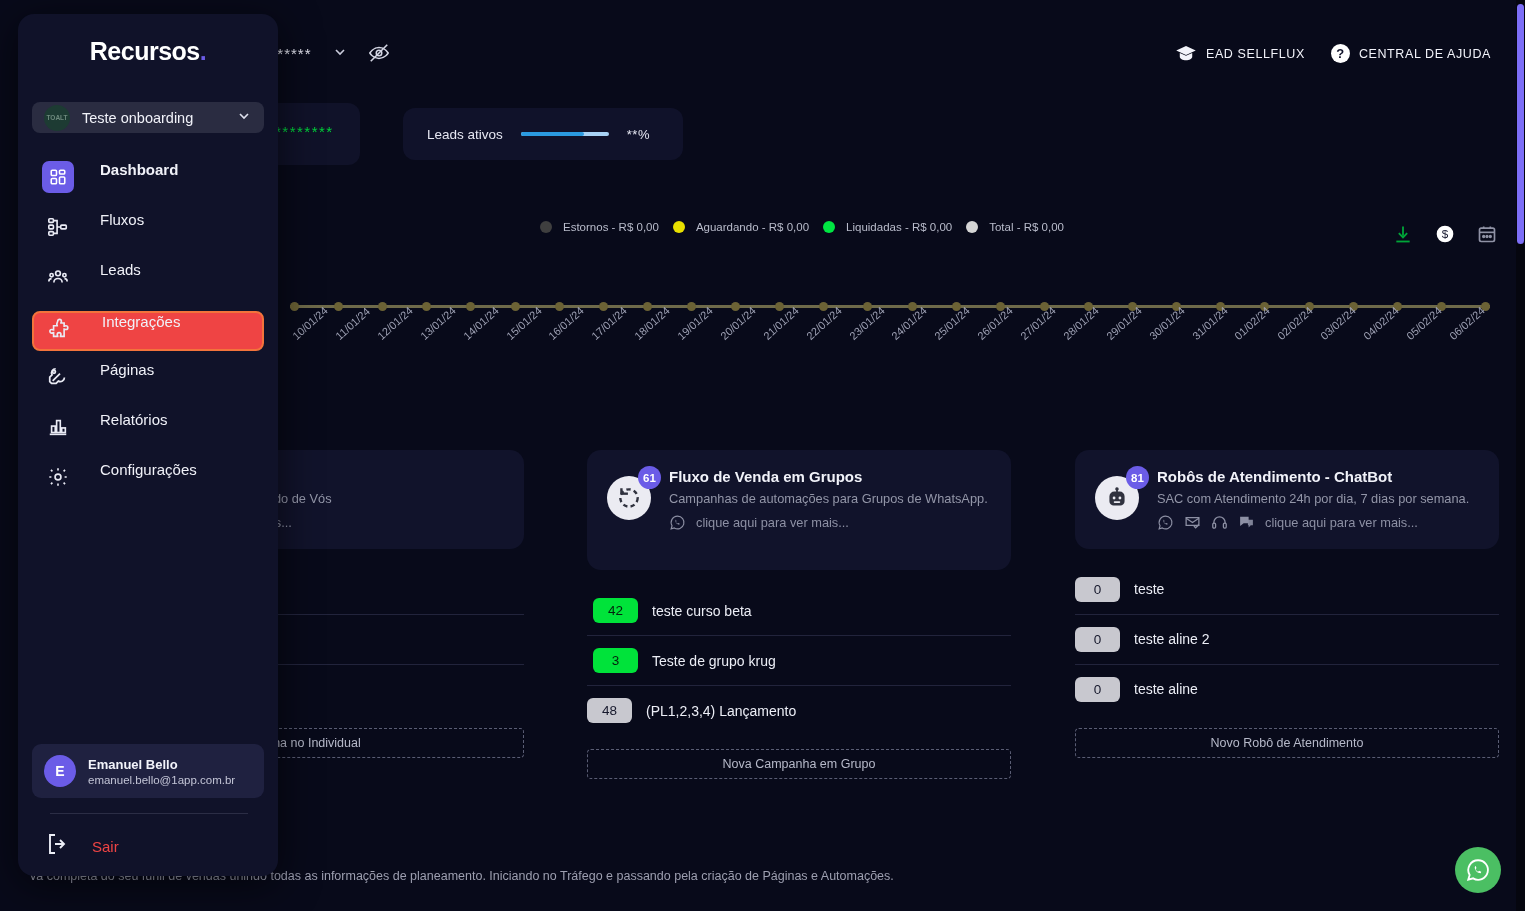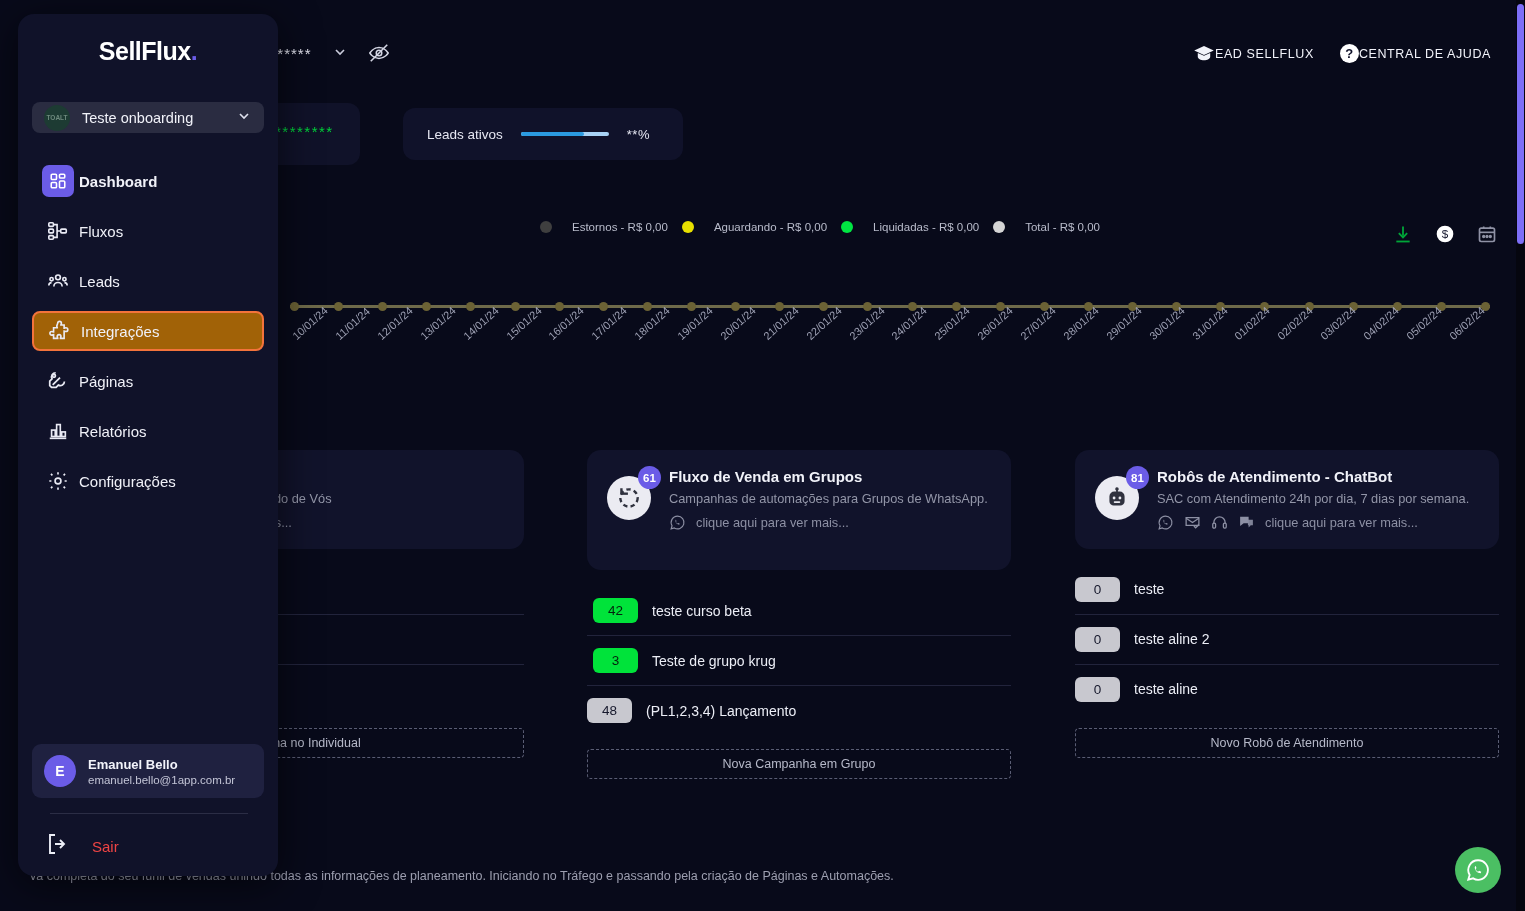--- a/index.html
+++ b/index.html
@@ -12,39 +12,39 @@
   }
   #root { position: relative; width: 1525px; height: 911px; background: #080a1a; }
 
   
   .header { position: absolute; left: 0; top: 0; width: 1517px; height: 92px; }
   .hdr-masked-wrap { position: absolute; left: 250px; top: 42px; display: flex; align-items: center; gap: 20px; }
   .hdr-masked { color: #e2e3ee; font-size: 15px; letter-spacing: 1px; }
   .chev { color: #c9cbdb; font-size: 15px; line-height: 1; }
   .eye-off { width: 22px; height: 22px; }
   .hdr-right { position: absolute; right: 26px; top: 44px; display: flex; align-items: center; gap: 26px; }
-  .hdr-link { display: flex; align-items: center; gap: 0; font-size: 12.5px; letter-spacing: .6px; color: #f2f3fa; }
+  .hdr-link { display: flex; align-items: center; gap: 9px; font-size: 12.5px; letter-spacing: .6px; color: #f2f3fa; }
   .cap-icon { width: 22px; height: 16px; }
   .q-icon { width: 19px; height: 19px; border-radius: 50%; background: #fff; color: #10122a;
             font-size: 13px; font-weight: bold; display: flex; align-items: center; justify-content: center; }
 
   
   .bal-card { position: absolute; left: 216px; top: 103px; width: 144px; height: 62px;
               background: #101229; border-radius: 12px; }
   .bal-masked { position: absolute; left: 275px; top: 123px; color: #00d23a; font-size: 15px; letter-spacing: 1.5px; }
   .leads-card { position: absolute; left: 403px; top: 108px; width: 280px; height: 52px;
                 background: #10122a; border-radius: 12px; display: flex; align-items: center; padding: 0 24px; gap: 18px; }
   .leads-label { font-size: 13.5px; color: #e6e7f2; white-space: nowrap; }
   .leads-bar { position: relative; width: 88px; height: 4px; border-radius: 2px; background: #a8d2f5; }
   .leads-bar > i { position: absolute; left: 0; top: 0; height: 4px; width: 72%; border-radius: 2px; background: #2b9ae0; }
   .leads-pct { font-size: 13px; color: #e6e7f2; letter-spacing: .5px; }
 
   
   .chart-legend { position: absolute; left: 540px; top: 221px; display: flex; align-items: center; gap: 14px; }
-  .lg-item { display: flex; align-items: center; gap: 20px; font-size: 11.5px; color: #b9bccb; white-space: nowrap; }
+  .lg-item { display: flex; align-items: center; gap: 11px; font-size: 11.5px; color: #b9bccb; white-space: nowrap; }
   .lg-dot { width: 12px; height: 12px; border-radius: 50%; display: inline-block; }
   .chart-tools { position: absolute; right: 28px; top: 224px; display: flex; align-items: center; gap: 22px; }
   .tool-ic { width: 20px; height: 20px; }
   .chart-plot { position: absolute; left: 250px; top: 255px; width: 1248px; height: 175px; }
   .axis-line { position: absolute; left: 40px; right: 8px; top: 50px; height: 3px; background: #6e6a4a; }
   .axis-pts { position: absolute; left: 40px; right: 8px; top: 44px; height: 14px; display: flex;
               justify-content: space-between; align-items: center; }
   .axis-pt { width: 9px; height: 9px; border-radius: 50%; background: #6b6235; }
   .axis-labels { position: absolute; left: 40px; right: 8px; top: 78px; height: 90px; display: flex;
                  justify-content: space-between; }
@@ -107,22 +107,22 @@
   .sb-logo { display: flex; align-items: center; justify-content: center; height: 74px; }
   .sb-logo-txt { font-size: 25px; font-weight: bold; letter-spacing: -.5px; color: #fff; }
   .sb-logo-dot { color: #6b5ce7; }
   .sb-account { margin: 14px 14px 0; height: 31px; background: #2a2c41; border-radius: 8px;
                 display: flex; align-items: center; gap: 12px; padding: 0 12px; }
   .sb-acct-av { width: 26px; height: 26px; border-radius: 50%; background: #1d3b33; color: #6e8a7e;
                 font-size: 6.5px; font-weight: bold; display: flex; align-items: center; justify-content: center; }
   .sb-acct-name { flex: 1; font-size: 14.5px; color: #f1f2f9; }
   .sb-nav { margin-top: 28px; }
   .sb-item { position: relative; margin: 0 14px; height: 40px; border-radius: 8px; display: flex;
-             align-items: center; gap: 5px; padding: 0 10px; margin-bottom: 10px; }
-  .sb-item.active-box { background: #a16207; border: 2px solid #f3733b; }
+             gap: 26px; padding: 0 10px; margin-bottom: 10px; }
+  .sb-item.active-box { background: #ef4444; border: 2px solid #f3733b; }
   .sb-icon-sq { width: 32px; height: 32px; border-radius: 7px; display: flex; align-items: center;
                 justify-content: center; flex: 0 0 auto; }
   .sb-icon-sq.hl { background: #6b5ce7; }
   .sb-label { font-size: 15px; color: #f0f1f8; }
   .sb-label.bold { font-weight: bold; }
   .sb-user { position: absolute; left: 14px; bottom: 78px; width: 232px; height: 54px;
              background: #1f2140; border-radius: 9px; display: flex; align-items: center; gap: 12px; padding: 0 12px; }
   .sb-user-av { width: 32px; height: 32px; border-radius: 50%; background: #6b5ce7; color: #fff;
                 font-size: 14px; font-weight: bold; display: flex; align-items: center; justify-content: center; flex: 0 0 auto; }
   .sb-user-name { font-size: 13px; font-weight: bold; color: #f2f3fa; }
@@ -438,21 +438,21 @@
       <path d="M9 9.5c0 3 2.5 5.5 5.5 5.5l.5-1.5-2-.8-1 .8c-1-.6-1.7-1.3-2.2-2.3l.8-1-.8-2H9.5L9 9.5z" fill="#fff" stroke="none"></path>
     </svg>
   </div>
 
   <div class="scrollbar-track">
     <div class="scrollbar-thumb"></div>
   </div>
 
   <div class="sidebar">
     <div class="sb-logo">
-      <span class="sb-logo-txt">SellFlux</span>
+      <span class="sb-logo-txt">Recursos</span>
       <span class="sb-logo-txt sb-logo-dot">.</span>
     </div>
 
     <div class="sb-account">
       <span class="sb-acct-av">TOALT</span>
       <span class="sb-acct-name">Teste onboarding</span>
       <span>
         <svg width="16" height="16" viewBox="0 0 24 24" fill="none" stroke="#dfe1ee" stroke-width="2.4">
             <path d="M6 9l6 6 6-6"></path>
           </svg>

